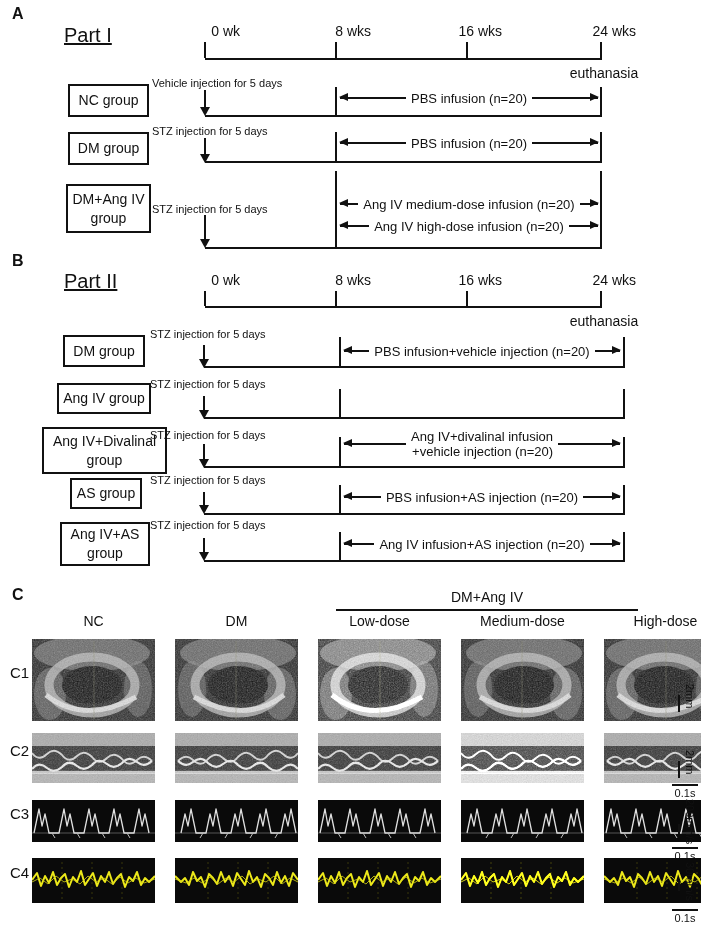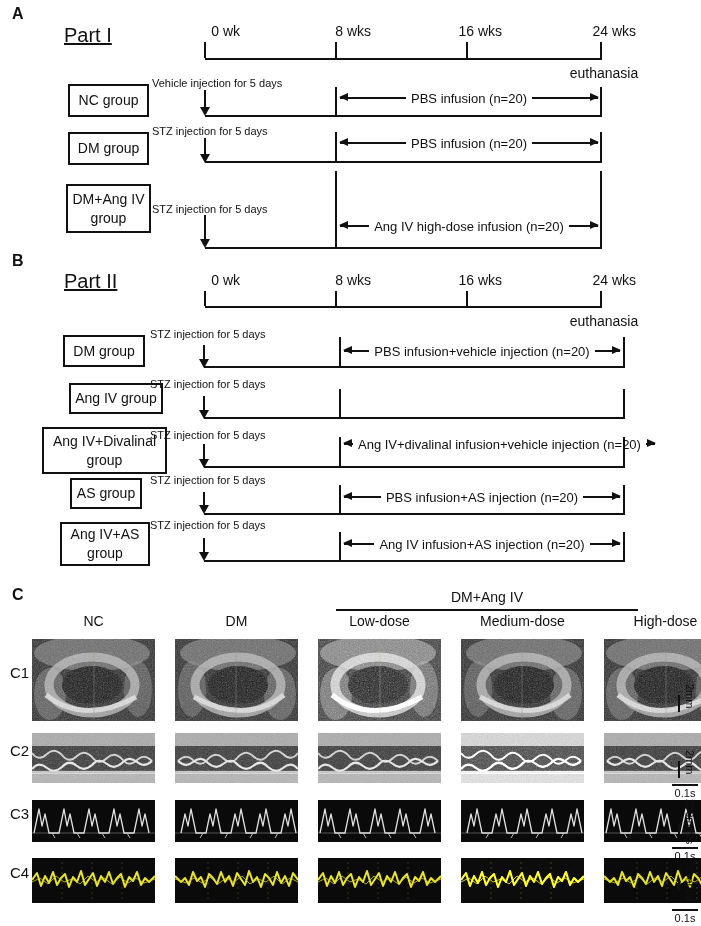--- a/index.html
+++ b/index.html
@@ -17,21 +17,21 @@
   .inj{position:absolute;font-size:11px;white-space:nowrap;}
   .dhead{position:absolute;width:0;height:0;border-left:5px solid transparent;
          border-right:5px solid transparent;border-top:9px solid #111;}
   .bracket{position:absolute;display:flex;align-items:center;height:20px;}
   .bracket .shaft{flex:1;height:2px;background:#111;position:relative;min-width:9px;}
   .bracket .shaft.l::before{content:"";position:absolute;left:-1px;top:-4px;width:0;height:0;
          border-top:4.5px solid transparent;border-bottom:4.5px solid transparent;border-right:9px solid #111;}
   .bracket .shaft.r::after{content:"";position:absolute;right:-1px;top:-4px;width:0;height:0;
          border-top:4.5px solid transparent;border-bottom:4.5px solid transparent;border-left:9px solid #111;}
   .bracket .txt{padding:0 5px;font-size:13px;white-space:nowrap;}
-  .bracket .txt.two{display:flex;text-align:right;line-height:15px;}
+  .bracket .txt.two{display:flex;flex-direction:column;text-align:right;line-height:15px;}
   .euth{width:100px;text-align:center;font-size:14px;}
   .crow{position:absolute;left:32px;display:flex;gap:20px;}
   .ccell{width:123px;height:100%;background:#000;overflow:hidden;}
   .ccell svg{display:block;width:100%;height:100%;}
   .flip svg{transform:scaleX(-1);}
   .lite svg{filter:brightness(1.22);}
   .collab{width:123px;text-align:center;font-size:14px;}
   .rowlab{font-size:15px;}
   .vscale{position:absolute;writing-mode:vertical-rl;font-size:11px;line-height:11px;white-space:nowrap;}
   .hscale{position:absolute;width:28px;text-align:center;font-size:11px;}
@@ -131,20 +131,25 @@
   <div class="gbox" style="left:66px;top:184px;width:81px;height:45px">
     <div>DM+Ang IV</div>
     <div>group</div>
   </div>
   <div class="inj" style="left:152px;top:203px">STZ injection for 5 days</div>
   <div class="vline" style="left:204px;top:215px;height:24px"></div>
   <div class="dhead" style="left:200px;top:239px"></div>
   <div class="hline" style="left:205px;top:247px;width:397px"></div>
   <div class="vline" style="left:335px;top:171px;height:78px"></div>
   <div class="vline" style="left:600px;top:171px;height:78px"></div>
+  <div class="bracket" style="left:340px;top:194px;width:258px">
+    <div class="shaft l"></div>
+    <div class="txt">Ang IV medium-dose infusion (n=20)</div>
+    <div class="shaft r"></div>
+  </div>
   <div class="bracket" style="left:340px;top:216px;width:258px">
     <div class="shaft l"></div>
     <div class="txt">Ang IV high-dose infusion (n=20)</div>
     <div class="shaft r"></div>
   </div>
 
   <div class="abs plabel" style="left:12px;top:252px">B</div>
   <div class="abs ptitle" style="left:64px;top:270px">Part II</div>
 
   <div class="abs ticklab" style="left:170px;top:272px">0 wk</div>
@@ -166,21 +171,21 @@
   <div class="dhead" style="left:199px;top:359px"></div>
   <div class="hline" style="left:204px;top:366px;width:421px"></div>
   <div class="vline" style="left:339px;top:337px;height:31px"></div>
   <div class="vline" style="left:623px;top:337px;height:31px"></div>
   <div class="bracket" style="left:344px;top:341px;width:276px">
     <div class="shaft l"></div>
     <div class="txt">PBS infusion+vehicle injection (n=20)</div>
     <div class="shaft r"></div>
   </div>
 
-  <div class="gbox" style="left:69px;top:383px;width:90px;height:27px">
+  <div class="gbox" style="left:57px;top:383px;width:90px;height:27px">
     <div>Ang IV group</div>
   </div>
   <div class="inj" style="left:150px;top:378px">STZ injection for 5 days</div>
   <div class="vline" style="left:203px;top:396px;height:14px"></div>
   <div class="dhead" style="left:199px;top:410px"></div>
   <div class="hline" style="left:204px;top:417px;width:421px"></div>
   <div class="vline" style="left:339px;top:389px;height:30px"></div>
   <div class="vline" style="left:623px;top:389px;height:30px"></div>
 
   <div class="gbox" style="left:42px;top:427px;width:121px;height:43px">

